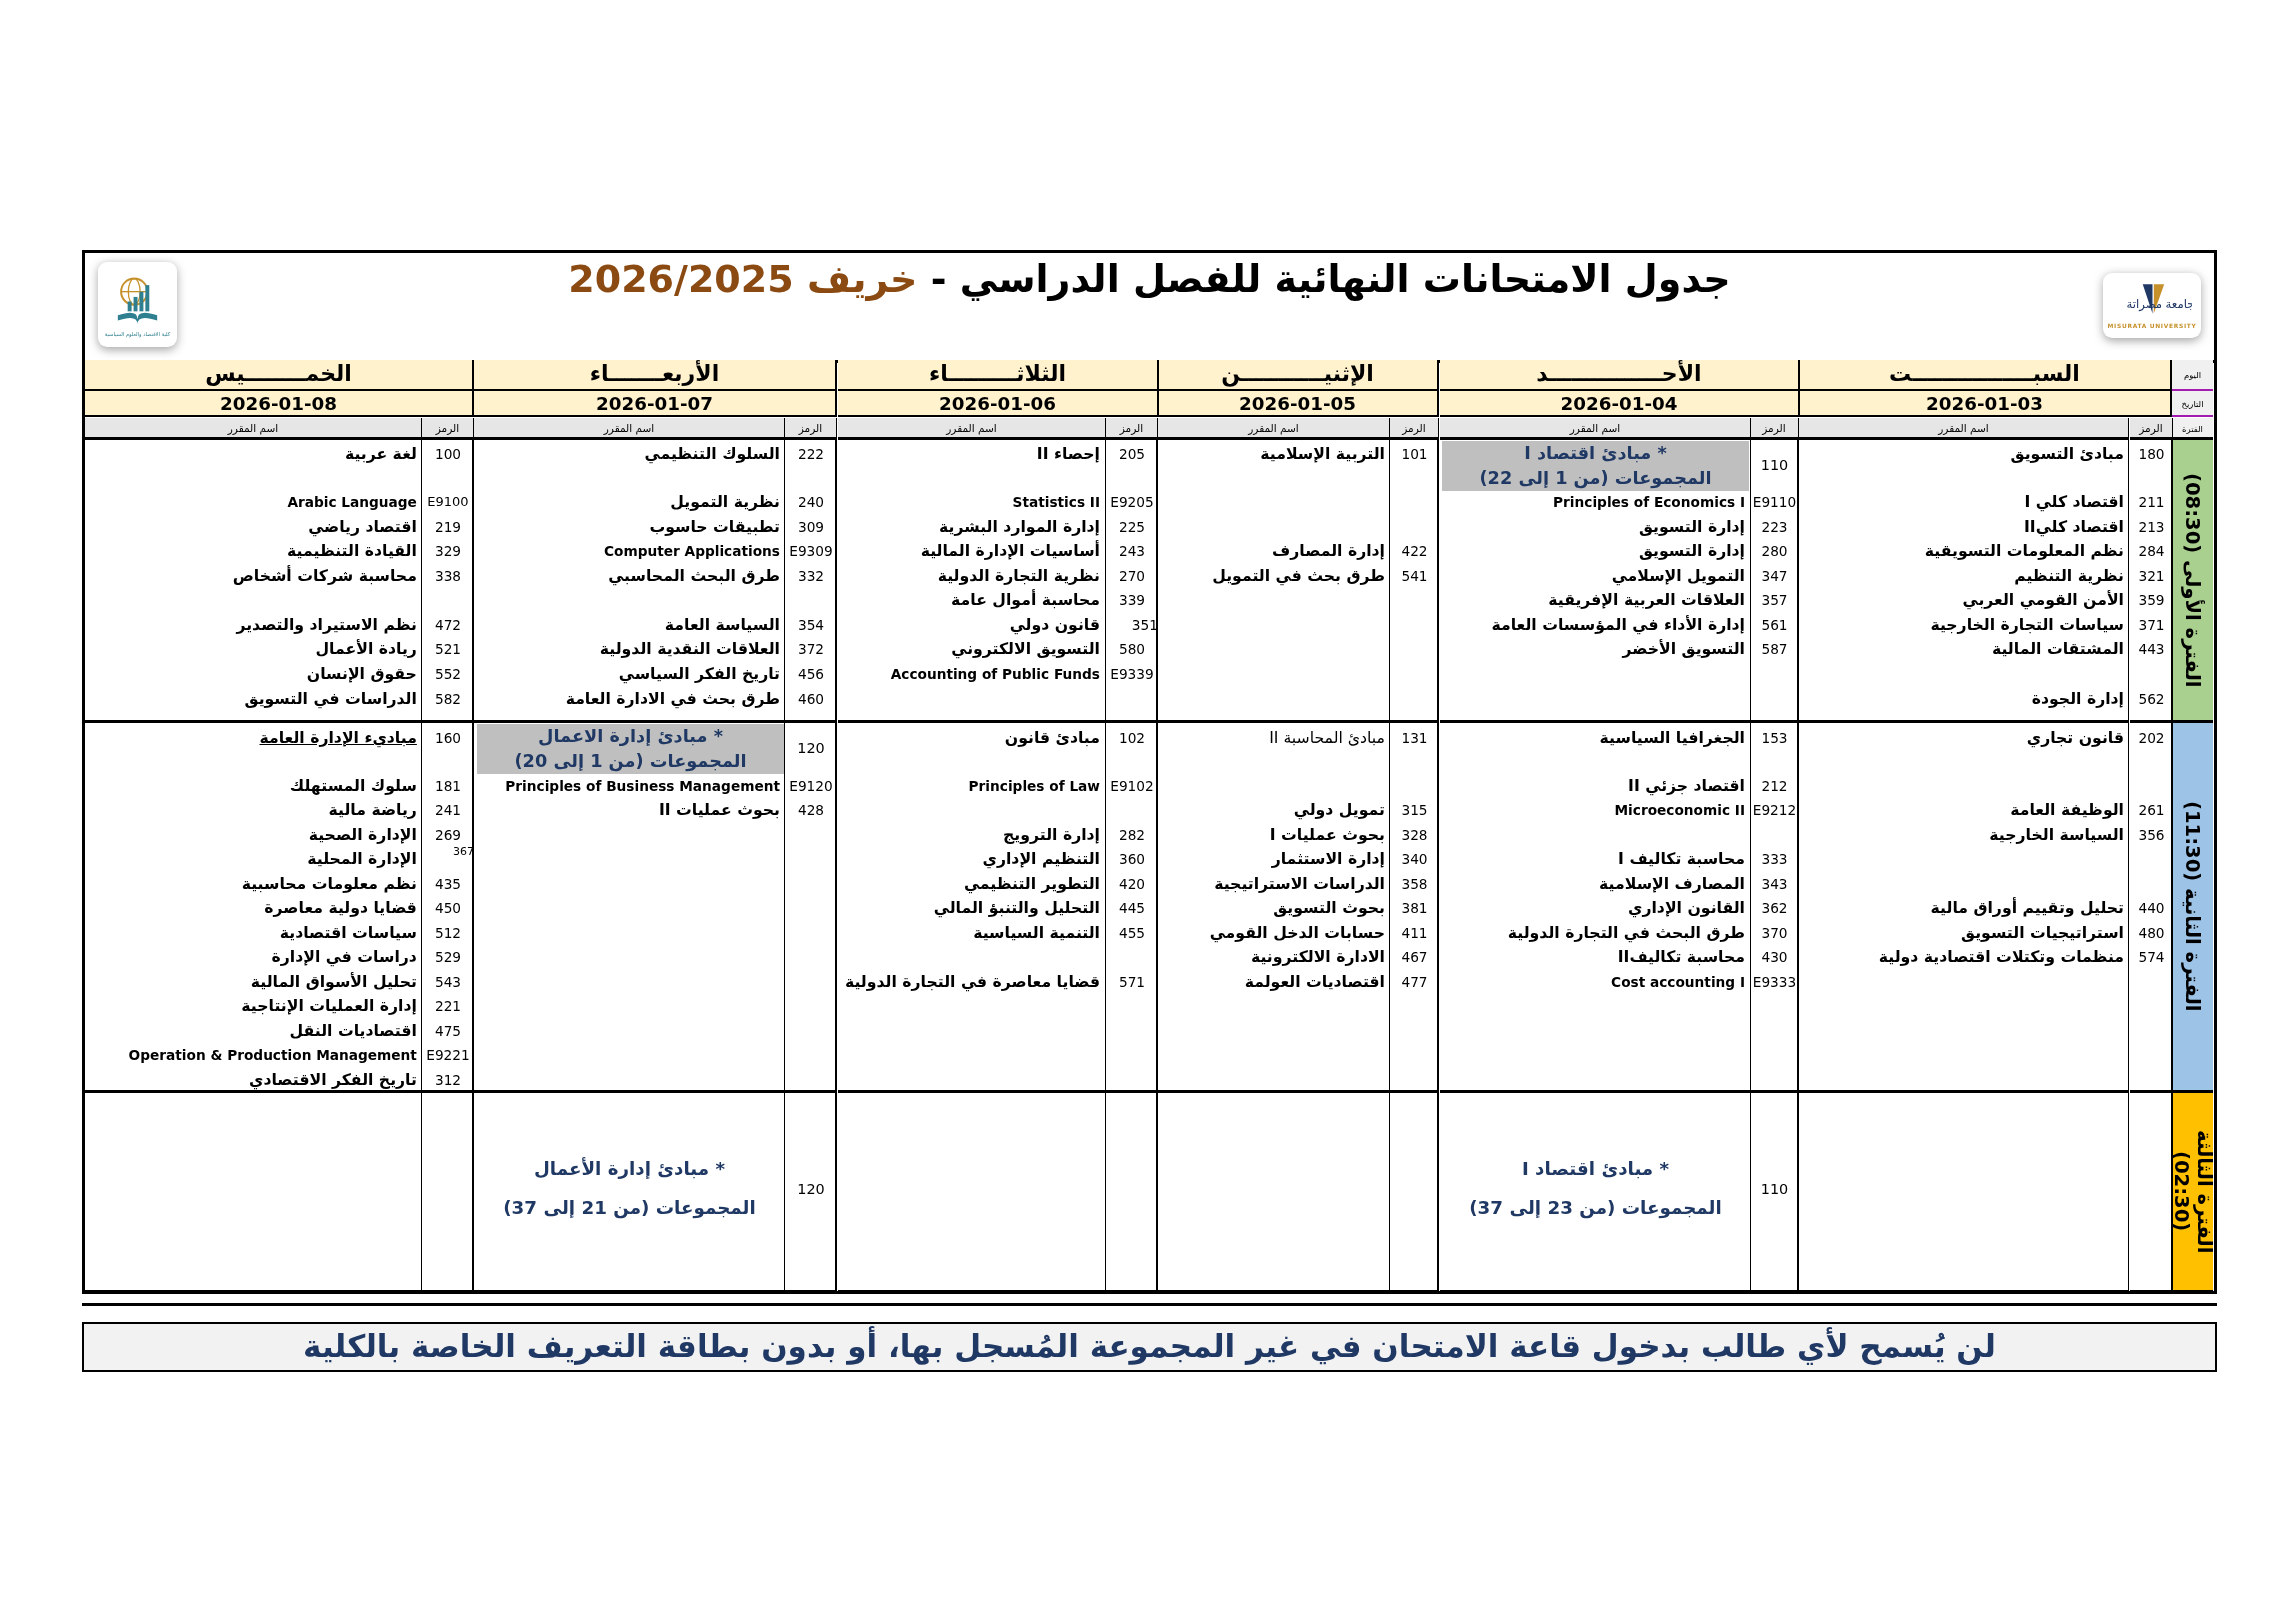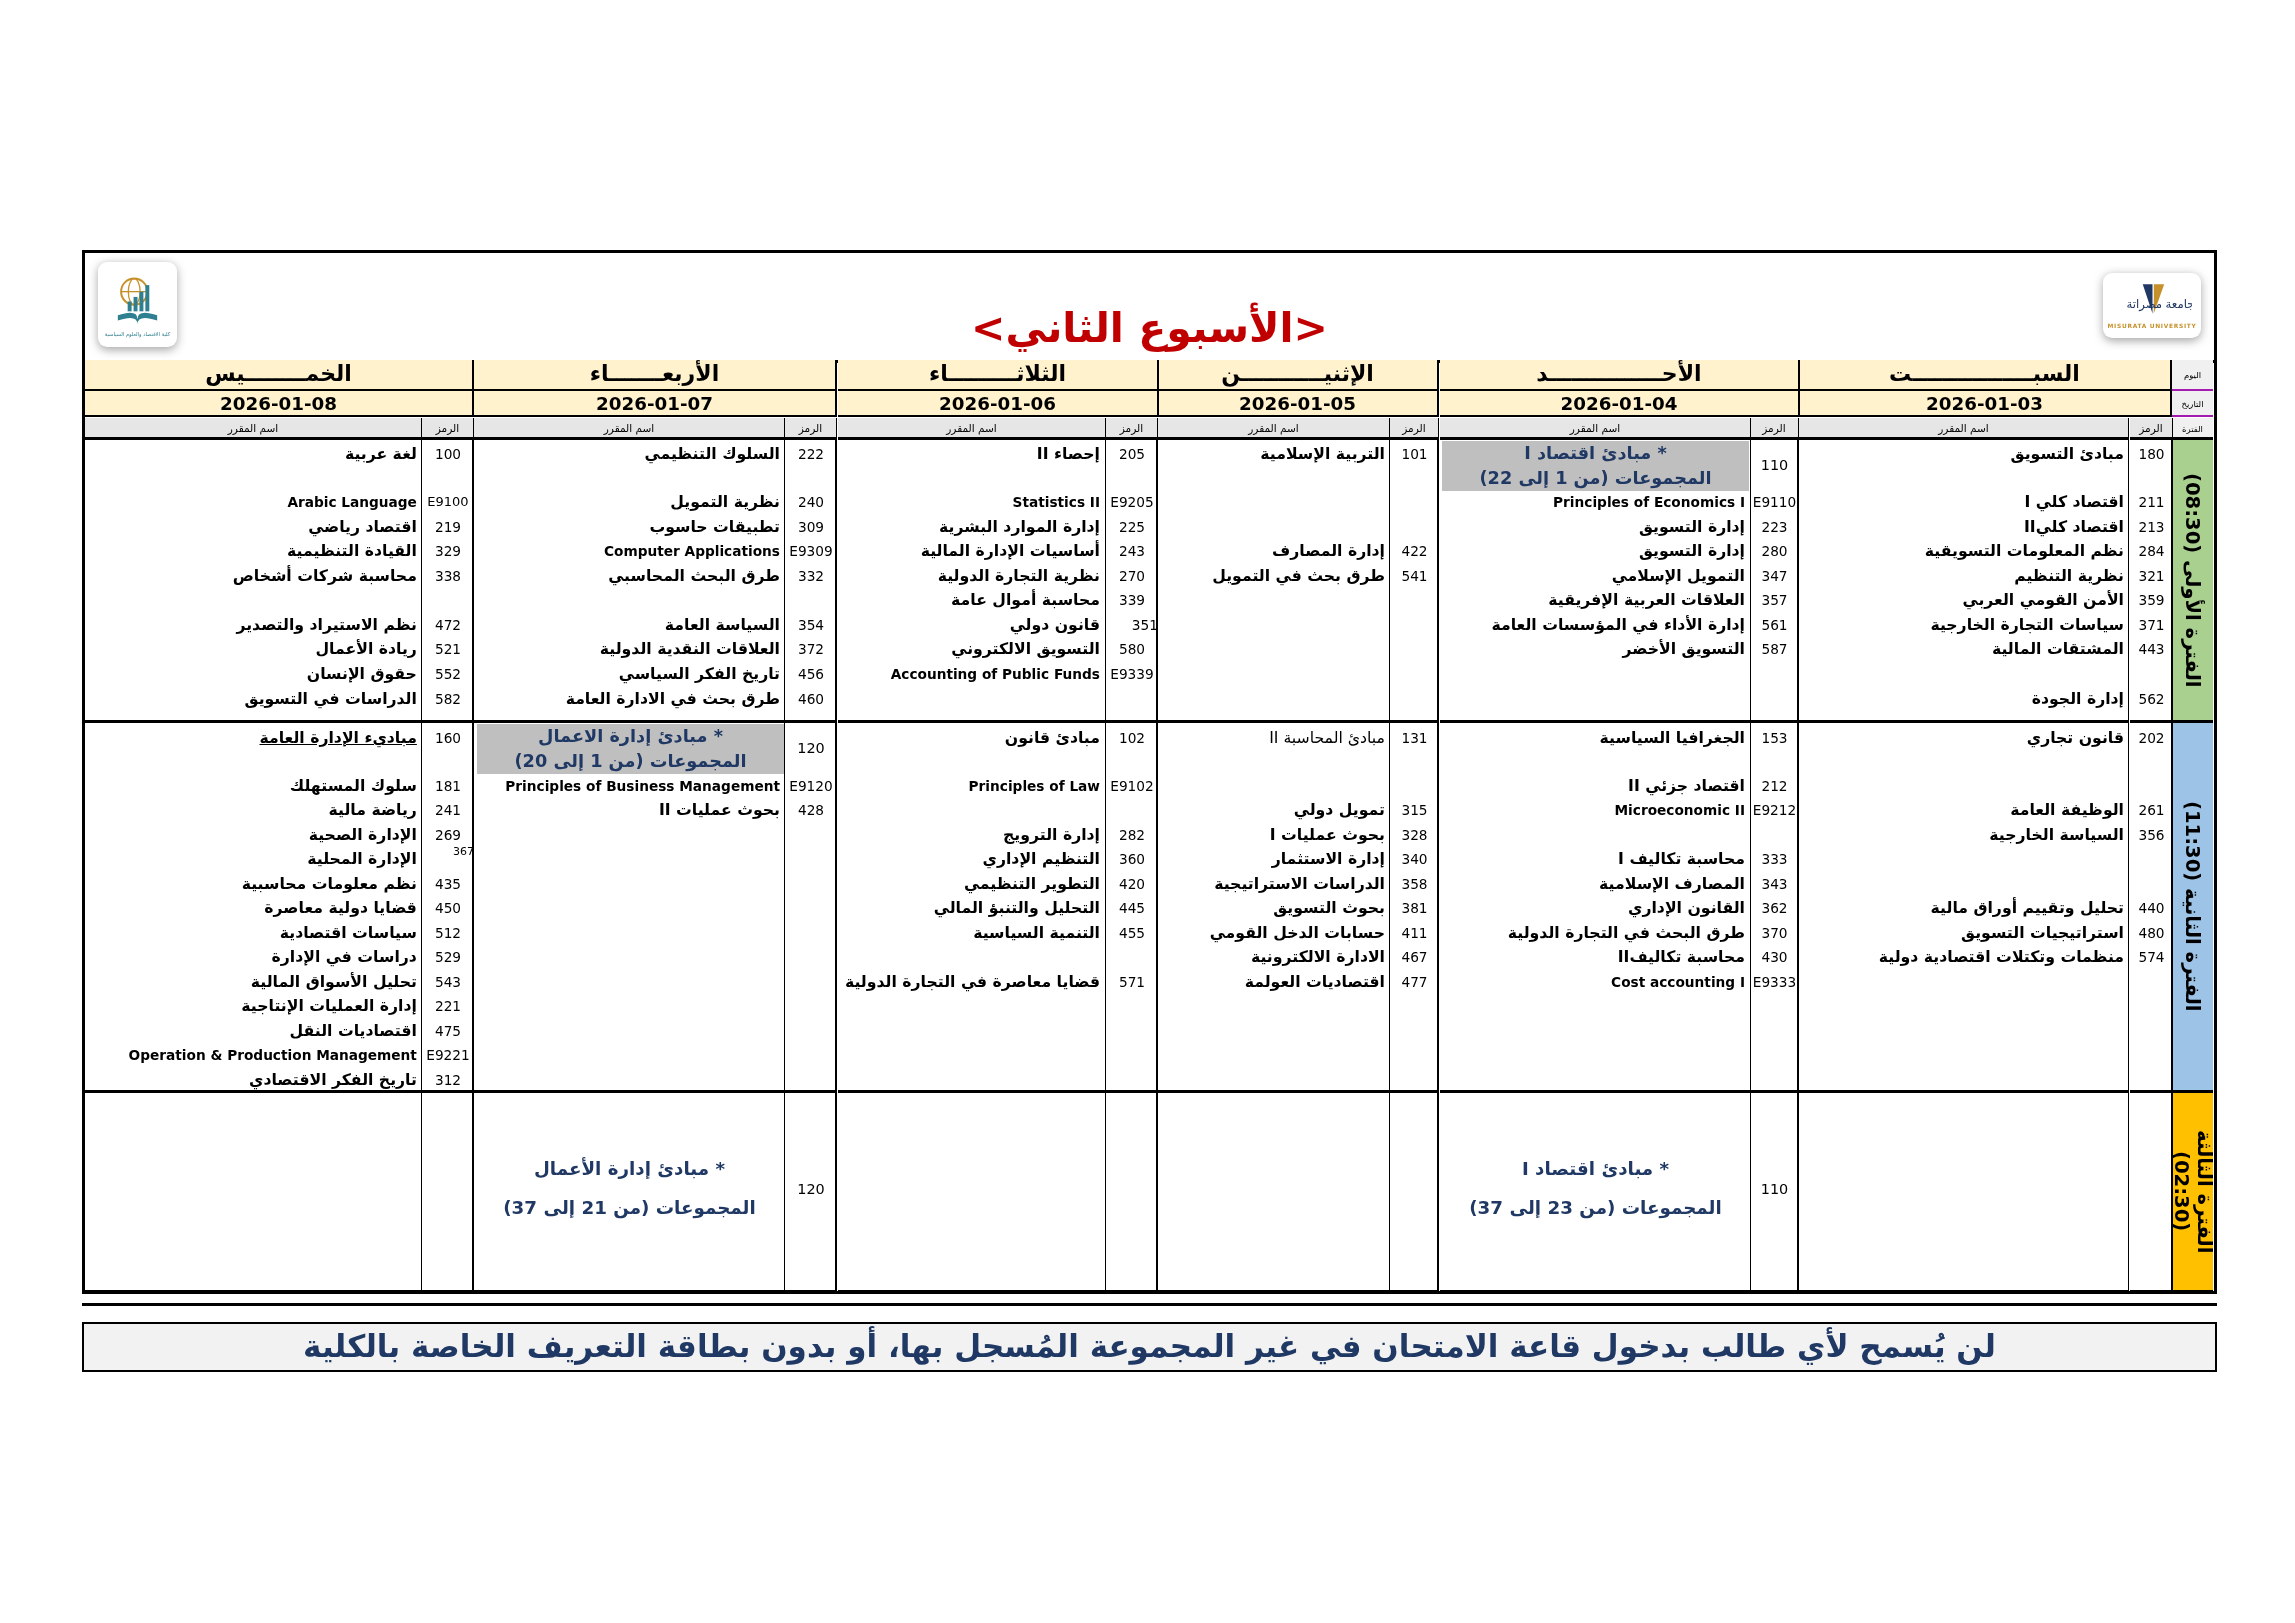--- a/index.html
+++ b/index.html
@@ -46,21 +46,25 @@
         <ellipse cx="40" cy="30" rx="9" ry="20" fill="none" stroke="#c6912b" stroke-width="2"></ellipse>
         <rect x="30" y="45" width="6" height="15" fill="#2e7f8f"></rect>
         <rect x="39" y="38" width="6" height="22" fill="#2e7f8f"></rect>
         <rect x="48" y="30" width="6" height="30" fill="#2e7f8f"></rect>
         <rect x="57" y="20" width="6" height="40" fill="#2e7f8f"></rect>
         <path d="M15 66 Q45 56 45 72 Q45 56 75 66 L75 74 Q45 64 45 80 Q45 64 15 74 Z" fill="#2e7f8f"></path>
       </svg>
       <div style="font-size:5.2px;color:#2e7f8f;direction:rtl;">كلية الاقتصاد والعلوم السياسية</div>
     </div>
 
-    <div class="subtitle">&lt;الأسبوع الثاني&gt;</div>
+    <div class="title-line">
+      <span>جدول الامتحانات النهائية للفصل الدراسي -</span>
+      <span class="season">خريف</span>
+      <span class="year">2026/2025</span>
+    </div>
 
     <div class="logo logo-right">
       <svg width="79" height="39" viewBox="0 0 120 60">
         <path d="M45 5 L60 5 L60 50 Z" fill="#1f3864"></path>
         <path d="M62 5 L78 5 L62 50 Z" fill="#c6912b"></path>
         <text x="20" y="42" font-size="18" fill="#1f3864" font-family="DejaVu Sans, sans-serif">مصراتة</text>
         <text x="80" y="42" font-size="18" fill="#1f3864" font-family="DejaVu Sans, sans-serif">جامعة</text>
       </svg>
       <div class="logo-cap">MISURATA UNIVERSITY</div>
     </div>

